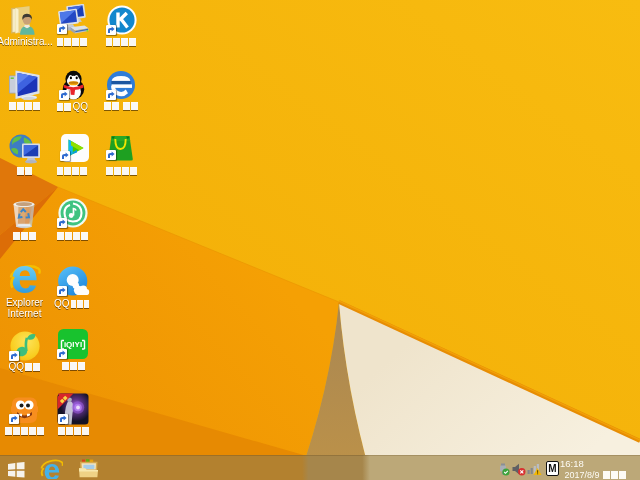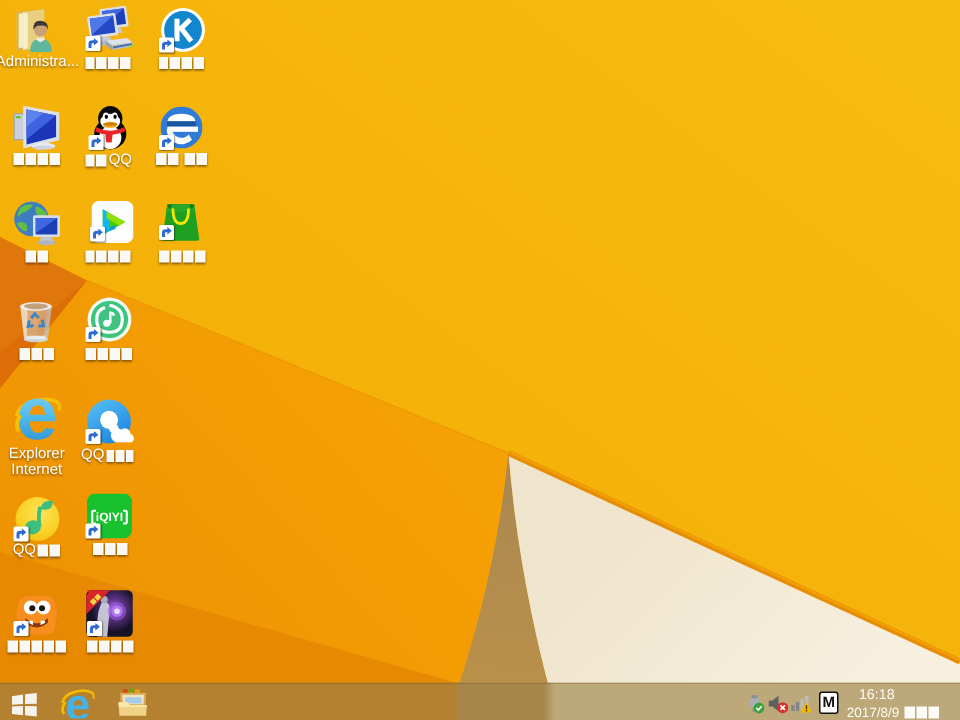--- a/index.html
+++ b/index.html
@@ -380,15 +380,15 @@
  <svg style="position:absolute;left:527px;top:7px" width="15" height="14" viewBox="0 0 15 14">
   <rect x="0.5" y="8" width="2.2" height="4" fill="#83878D"></rect>
   <rect x="3.6" y="6" width="2.2" height="6" fill="#83878D"></rect>
   <rect x="6.7" y="4" width="2.2" height="8" fill="#B9BDC2"></rect>
   <rect x="9.8" y="2" width="2.2" height="10" fill="#B9BDC2"></rect>
   <polygon points="10.5,6 14.5,13 6.5,13" fill="#F2B705"></polygon>
   <rect x="10.2" y="8.2" width="0.9" height="2.6" fill="#4A3A00"></rect>
   <rect x="10.2" y="11.3" width="0.9" height="1" fill="#4A3A00"></rect>
  </svg>
  <div style="position:absolute;left:546px;top:6px;width:11px;height:13px;background:#fff;border:1.3px solid #111;border-radius:2px;color:#111;font-weight:bold;font-size:10px;text-align:center;line-height:13px;">M</div>
- <div style="position:absolute;left:560px;top:3px;width:49px;text-align:center;color:#FDFBF5;font-size:9.5px;">16:18</div>
+ <div style="position:absolute;left:560px;top:3px;width:49px;text-align:left;color:#FDFBF5;font-size:9.5px;">16:18</div>
  <div style="position:absolute;left:560px;top:14.5px;width:66px;color:#FDFBF5;font-size:9px;display:flex;align-items:center;justify-content:flex-end;">2017/8/9&nbsp;<i style="display:inline-block;width:7px;height:8px;background:#FDFBF5;margin:0 0.5px"></i><i style="display:inline-block;width:7px;height:8px;background:#FDFBF5;margin:0 0.5px"></i><i style="display:inline-block;width:7px;height:8px;background:#FDFBF5;margin:0 0.5px"></i></div>
 </div>
 
 </body></html>

